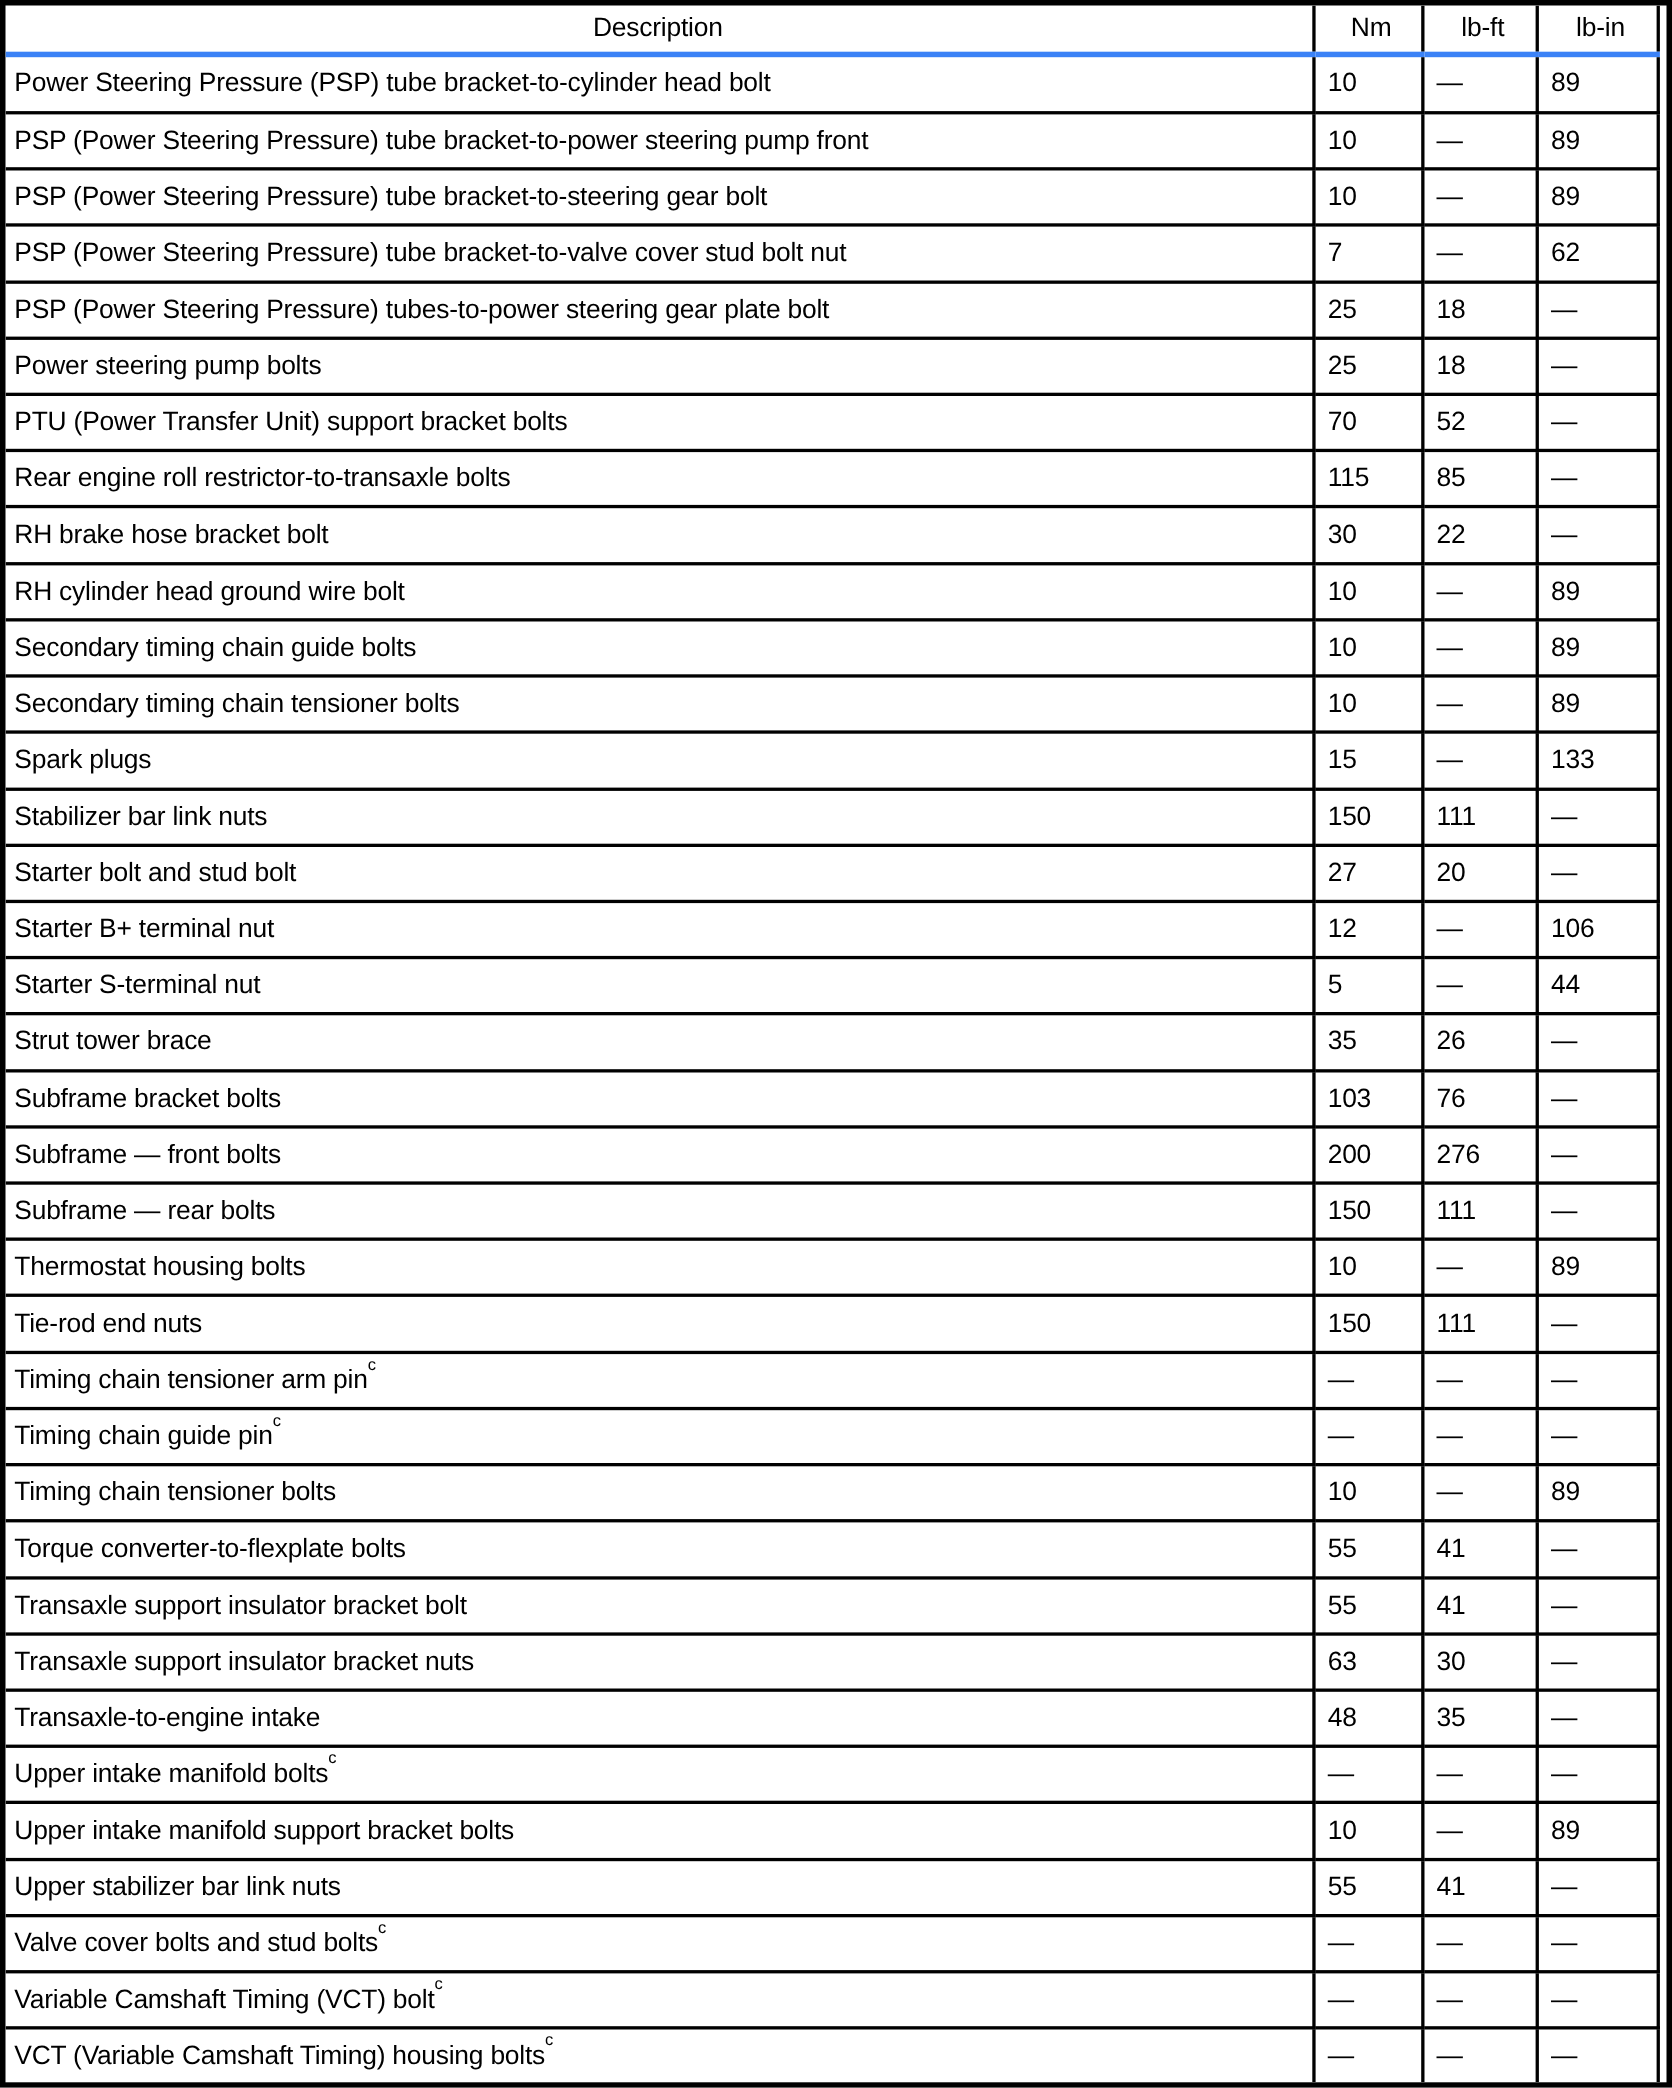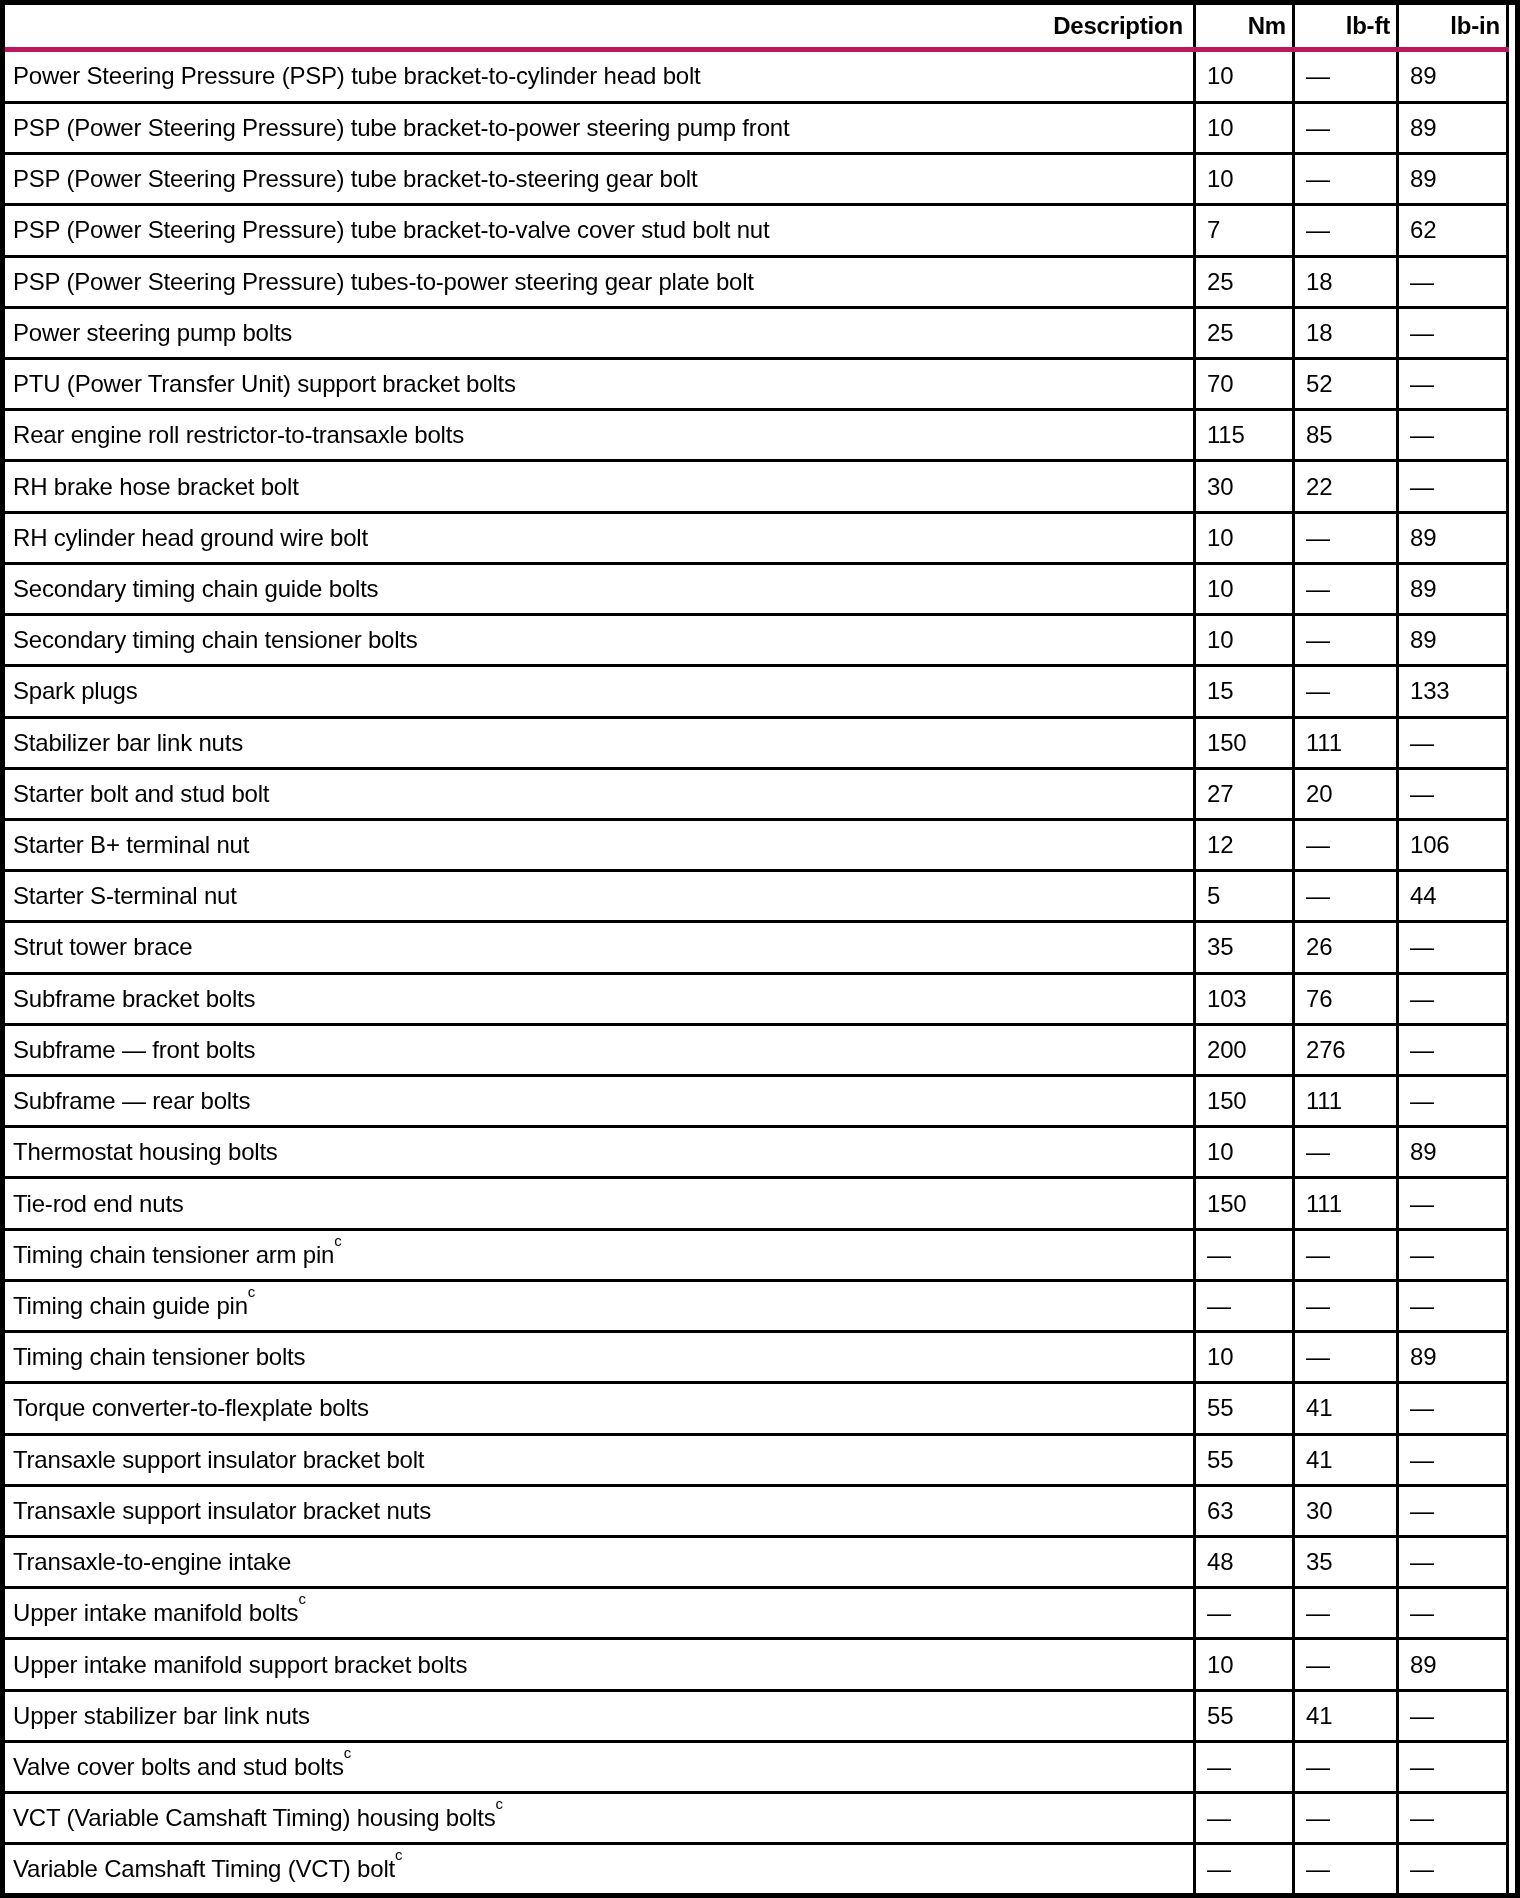--- a/index.html
+++ b/index.html
@@ -28,24 +28,24 @@
   table.spec th,
   table.spec td {
     border: 3px solid #000000;
     vertical-align: middle;
     overflow: hidden;
     white-space: nowrap;
   }
   table.spec tr > *:first-child { border-left: none; }
   table.spec thead th {
     border-top: none;
-    border-bottom: 5px solid #be185d;
+    border-bottom: 5px solid #3b82f6;
     height: 42px;
-    text-align: right;
-    font-weight: bold;
+    text-align: center;
+    font-weight: normal;
   }
   table.spec tbody tr:last-child td { border-bottom: none; }
   .desc { padding: 0 10px 0 8px; }
   .val  { padding: 0 6px 0 11px; }
   th.desc { padding-left: 8px; }
   th.val  { padding-left: 11px; }
   sup.fn {
     font-size: 15px;
     line-height: 0;
     position: relative;
@@ -271,26 +271,26 @@
           <td class="val">41</td>
           <td class="val">—</td>
         </tr>
         <tr>
           <td class="desc">Valve cover bolts and stud bolts<sup class="fn">c</sup></td>
           <td class="val">—</td>
           <td class="val">—</td>
           <td class="val">—</td>
         </tr>
         <tr>
+          <td class="desc">Variable Camshaft Timing (VCT) bolt<sup class="fn">c</sup></td>
+          <td class="val">—</td>
+          <td class="val">—</td>
+          <td class="val">—</td>
+        </tr>
+        <tr>
           <td class="desc">VCT (Variable Camshaft Timing) housing bolts<sup class="fn">c</sup></td>
-          <td class="val">—</td>
-          <td class="val">—</td>
-          <td class="val">—</td>
-        </tr>
-        <tr>
-          <td class="desc">Variable Camshaft Timing (VCT) bolt<sup class="fn">c</sup></td>
           <td class="val">—</td>
           <td class="val">—</td>
           <td class="val">—</td>
         </tr>
       </tbody>
   </table>
 </div>
 
 </body></html>

